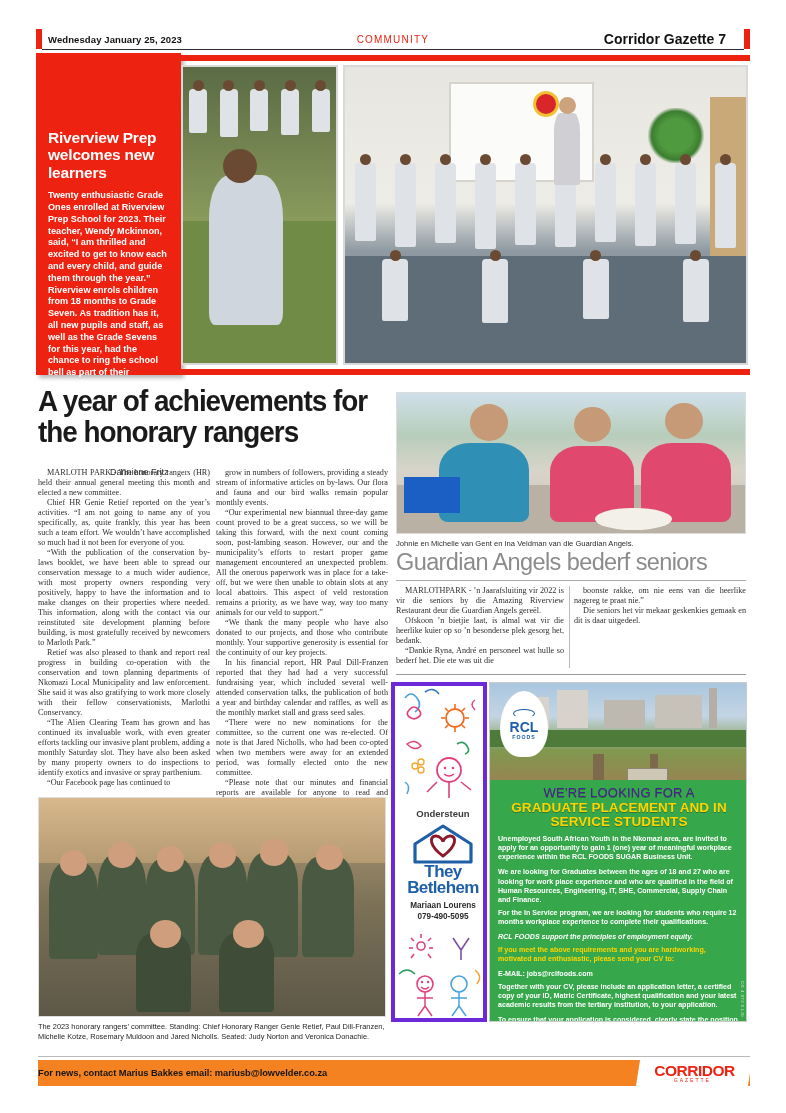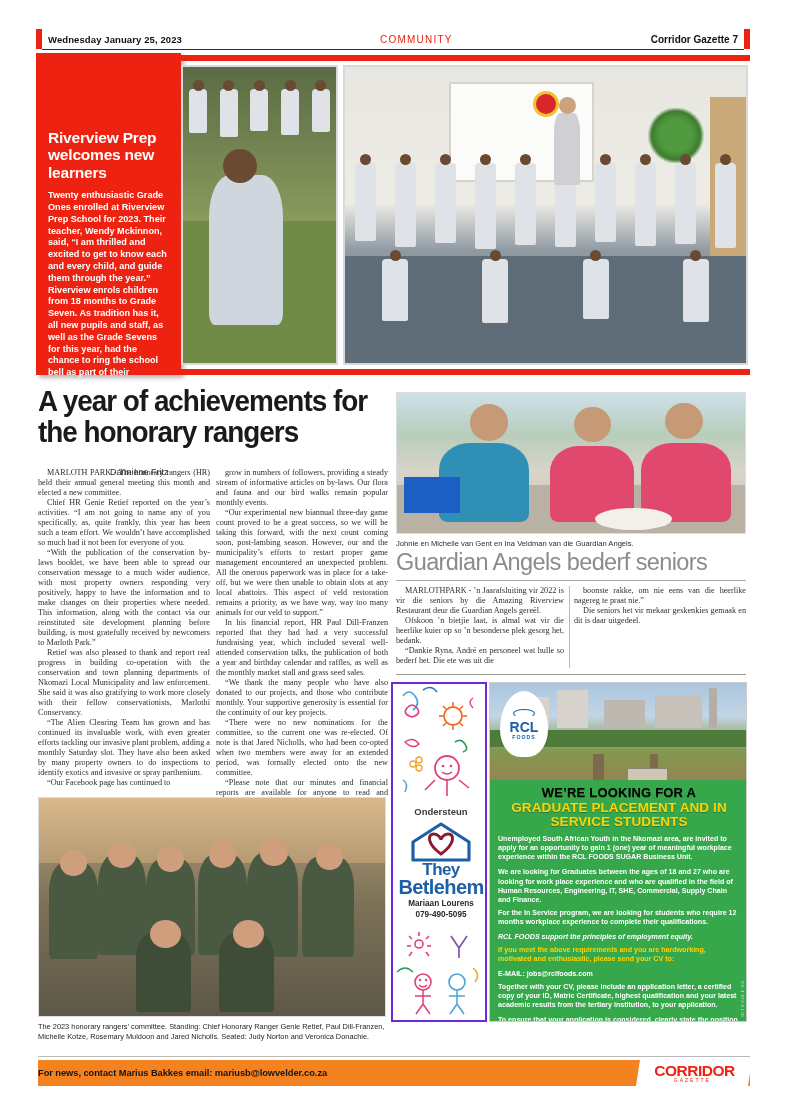--- a/index.html
+++ b/index.html
@@ -19,21 +19,21 @@
   .mh-bar { width: 6px; height: 20px; background: #ee2211; flex: 0 0 6px; }
   .mh-date {
     font-size: 9.5px; font-weight: bold; color: #111; padding-left: 6px;
     letter-spacing: .1px; white-space: nowrap;
   }
   .mh-mid {
     flex: 1; text-align: center; color: #ee2211; font-size: 10px;
     letter-spacing: 1.2px; font-weight: 500;
   }
   .mh-right {
-    font-size: 10px; font-weight: bold; color: #111; padding-right: 6px;
+    font-size: 14px; font-weight: bold; color: #111; padding-right: 18px;
     white-space: nowrap;
   }
   .mh-rule {
     position: absolute; left: 42px; top: 49px; width: 702px; height: 1px;
     background: #2b2b2b;
   }
 
   
   .red-panel {
     position: absolute; left: 36px; top: 53px; width: 145px; height: 322px;
@@ -149,34 +149,34 @@
   .ga-div {
     position: absolute; left: 569px; top: 586px; width: 1px; height: 82px; background: #bbb;
   }
   .ga-botrule {
     position: absolute; left: 396px; top: 674px; width: 350px; height: 1px; background: #999;
   }
 
   
   .hb-ad {
     position: absolute; left: 391px; top: 682px; width: 96px; height: 340px;
-    border: 2px solid #6d28d9; background: #fff; overflow: hidden;
+    border: 4px solid #6d28d9; background: #fff; overflow: hidden;
   }
   .hb-doodle { position: absolute; left: 0; top: 0; width: 96px; height: 122px; }
   .hb-support {
     position: absolute; left: 0; top: 122px; width: 96px; text-align: center;
     font-size: 9.5px; font-weight: bold; color: #3a3a3a;
   }
   .hb-logo { position: absolute; left: 0; top: 134px; width: 96px; height: 46px; }
   .hb-name {
     position: absolute; left: 0; top: 178px; width: 96px; text-align: center;
     color: #1f5fa8; font-weight: bold; line-height: .94; letter-spacing: -.6px;
   }
   .hb-name .l1 { font-size: 17px; display: block; }
-  .hb-name .l2 { font-size: 20px; display: block; }
+  .hb-name .l2 { font-size: 17px; display: block; }
   .hb-contact {
     position: absolute; left: 0; top: 215px; width: 96px; text-align: center;
     font-size: 8.2px; font-weight: bold; color: #2a2a2a; line-height: 1.32;
   }
   .hb-doodle2 { position: absolute; left: 0; top: 238px; width: 96px; height: 100px; }
 
   
   .rcl-ad {
     position: absolute; left: 489px; top: 682px; width: 258px; height: 340px;
     overflow: hidden; border: 1px solid #ccc;
@@ -196,21 +196,21 @@
   .rcl-logo .lg2 { color: #1a5fa8; font-size: 5.2px; font-weight: bold; letter-spacing: 1px; }
   .rcl-logo .swoosh {
     width: 22px; height: 9px; border: 1.4px solid #1a5fa8; border-radius: 50%;
     border-bottom-color: transparent; margin-bottom: 2px;
   }
   .rcl-green {
     position: absolute; left: 0; top: 97px; width: 258px; height: 243px;
     background: #36a84b; padding: 6px 8px 4px 8px;
   }
   .rcl-h1 {
-    color: #000000; font-weight: bold; font-size: 13px; text-align: center;
+    color: #4c1d95; font-weight: normal; font-size: 13px; text-align: center;
     letter-spacing: .2px; line-height: 1.05;
     text-shadow: 0 1px 0 rgba(0,0,0,.28);
   }
   .rcl-h2 {
     color: #ffd400; font-weight: bold; font-size: 13.5px; text-align: center;
     letter-spacing: .1px; line-height: 1.06; margin-top: 1px;
     text-shadow: 0 1px 0 rgba(0,0,0,.28);
   }
   .rcl-p {
     color: #fff; font-size: 7.1px; font-weight: bold; line-height: 1.28;
@@ -340,22 +340,22 @@
     <p>MARLOTH PARK - The honorary rangers (HR) held their annual general meeting this month and elected a new committee.</p>
     <p>Chief HR Genie Retief reported on the year’s activities. “I am not going to name any of you specifically, as, quite frankly, this year has been such a team effort. We wouldn’t have accomplished so much had it not been for everyone of you.</p>
     <p>“With the publication of the conservation by-laws booklet, we have been able to spread our conservation message to a much wider audience, with most property owners responding very positively, happy to have the information and to make changes on their properties where needed. This information, along with the contact via our reinstituted site development planning before building, is most gratefully received by newcomers to Marloth Park.”</p>
     <p>Retief was also pleased to thank and report real progress in building co-operation with the conservation and town planning departments of Nkomazi Local Municipality and law enforcement. She said it was also gratifying to work more closely with their fellow conservationists, Marlothi Conservancy.</p>
     <p>“The Alien Clearing Team has grown and has continued its invaluable work, with even greater efforts tackling our invasive plant problem, adding a monthly Saturday slot. They have also been asked by many property owners to do inspections to identify exotics and invasive or spray parthenium.</p>
     <p>“Our Facebook page has continued to</p>
   </div>
   <div class="bodycol col2">
     <p>grow in numbers of followers, providing a steady stream of informative articles on by-laws. Our flora and fauna and our bird walks remain popular monthly events.</p>
     <p>“Our experimental new biannual three-day game count proved to be a great success, so we will be taking this forward, with the next count coming soon, post-lambing season. However, our and the municipality’s efforts to restart proper game management encountered an unexpected problem. All the onerous paperwork was in place for a take-off, but we were then unable to obtain slots at any local abattoirs. This aspect of veld restoration remains a priority, as we have way, way too many animals for our veld to support.”</p>
+    <p>“We thank the many people who have also donated to our projects, and those who contribute monthly. Your supportive generosity is essential for the continuity of our key projects.</p>
     <p>In his financial report, HR Paul Dill-Franzen reported that they had had a very successful fundraising year, which included several well-attended conservation talks, the publication of both a year and birthday calendar and raffles, as well as the monthly market stall and grass seed sales.</p>
-    <p>“We thank the many people who have also donated to our projects, and those who contribute monthly. Your supportive generosity is essential for the continuity of our key projects.</p>
     <p>“There were no new nominations for the committee, so the current one was re-elected. Of note is that Jared Nicholls, who had been co-opted when two members were away for an extended period, was formally elected onto the new committee.</p>
     <p>“Please note that our minutes and financial reports are available for anyone to read and inspect.”</p>
   </div>
 
   <div class="ga-photo">
     <div style="position:absolute;left:0;right:0;bottom:0;height:34%;background:#b9b2a4;"></div>
     <div class="ga-person" style="left:12%;width:26%;height:56%;background:#2f8fb5;"></div>
     <div class="ga-head" style="left:21%;top:8%;width:11%;height:26%;"></div>
     <div class="ga-person" style="left:44%;width:24%;height:54%;background:#e0496d;"></div>
     <div class="ga-head" style="left:51%;top:10%;width:10.5%;height:25%;"></div>

